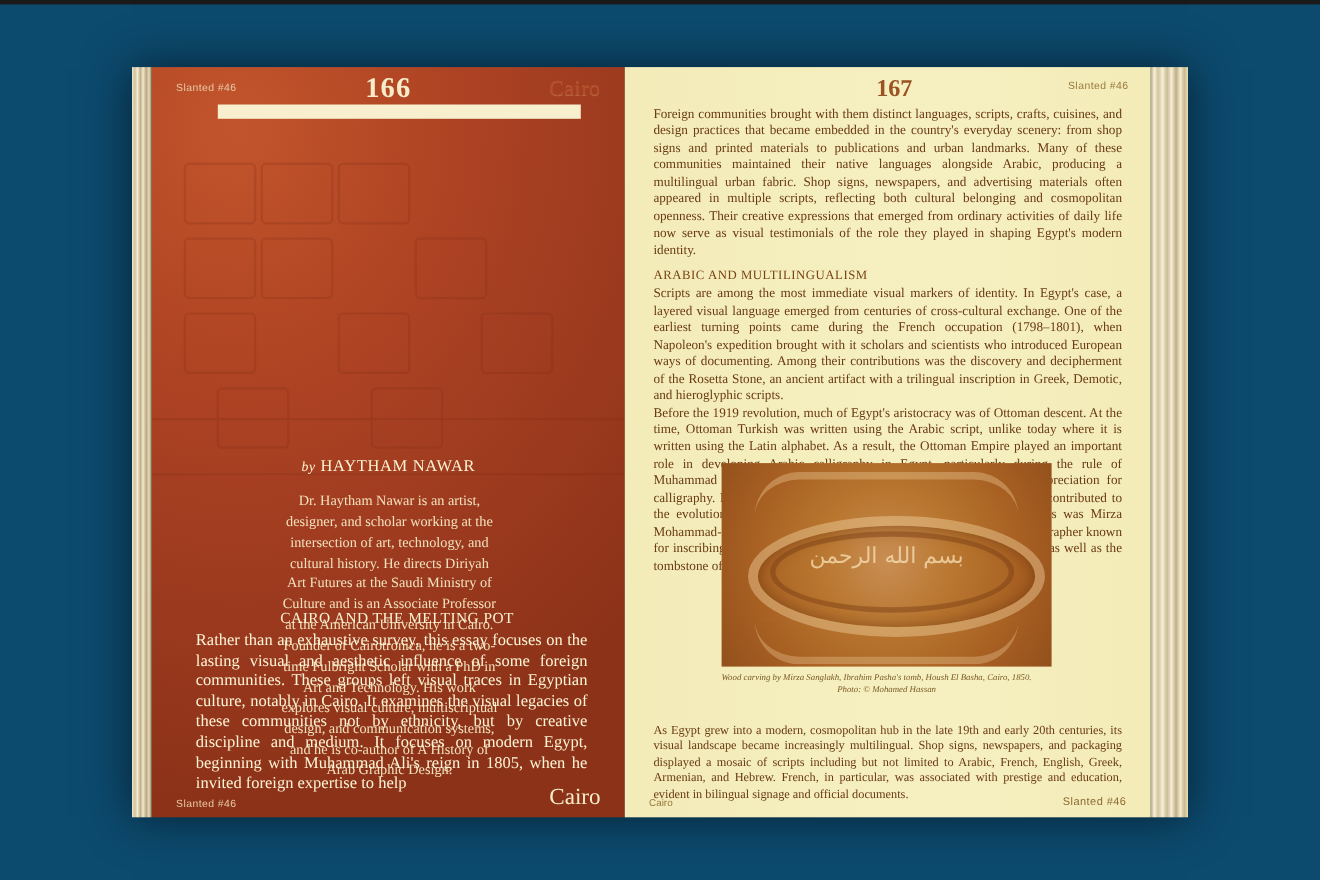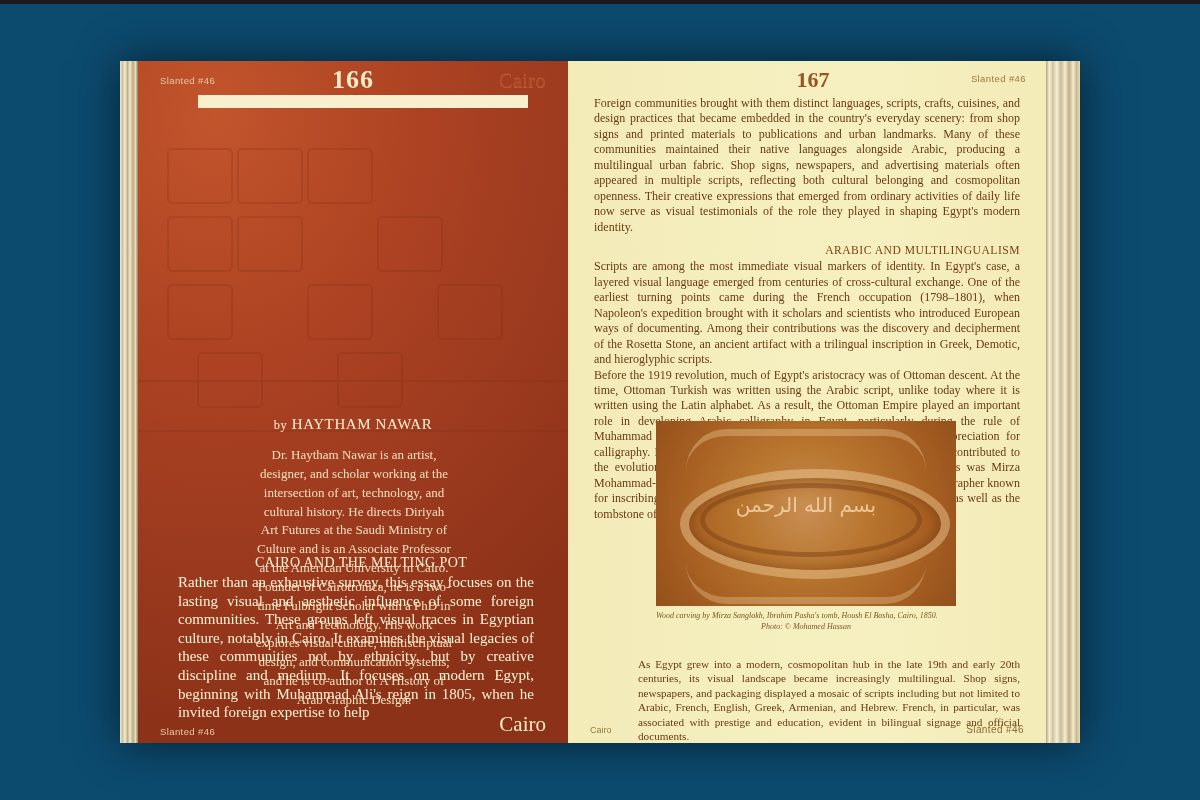--- a/index.html
+++ b/index.html
@@ -139,21 +139,21 @@
   
   .byline {
     position: absolute;
     left: 0; right: 0;
     top: 355px;
     text-align: center;
     font-size: 15px;
     letter-spacing: 0.6px;
     color: #fbf3d2;
   }
-  .byline .by { font-size: 12.5px; }
+  .byline .by { font-style: italic; font-size: 12.5px; }
 
   
   .bio {
     position: absolute;
     left: 116px;
     width: 200px;
     top: 385px;
     text-align: center;
     font-size: 13px;
     line-height: 1.45;
@@ -249,21 +249,21 @@
   .rp-col p {
     margin: 0;
     font-size: 12px;
     line-height: 1.29;
     text-align: justify;
     color: #6a3a12;
     text-indent: 0;
   }
   .rp-col p + p { text-indent: 0; }
   .rp-h {
-    text-align: right;
+    text-align: left;
     font-size: 11.6px;
     letter-spacing: 0.5px;
     margin: 9px 0 2px;
     color: #7a4315;
   }
 
   
   .figure {
     position: absolute;
     left: 88px;
@@ -323,21 +323,20 @@
     color: #7a5a24;
     line-height: 1.35;
   }
   .figure .cap .credit { display: block; text-align: center; }
 
   .rp-bottom {
     position: absolute;
     left: 26px;
     right: 26px;
     top: 596px;
-    margin-left: 44px;
   }
   .rp-bottom p {
     margin: 0;
     font-size: 11.2px;
     line-height: 1.29;
     text-align: justify;
     color: #6a3a12;
   }
   .rp-foot {
     position: absolute;

